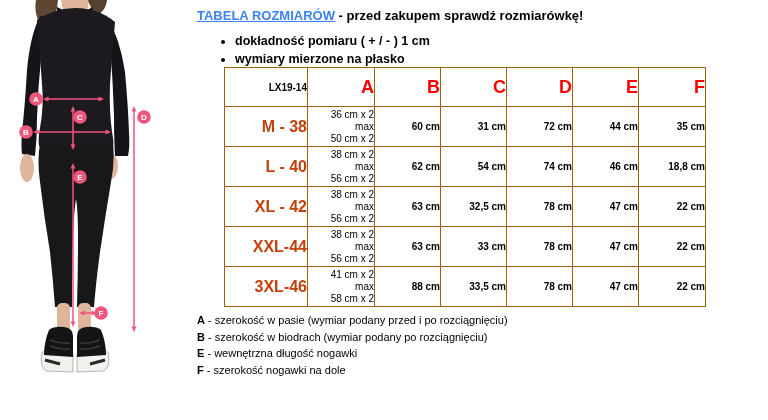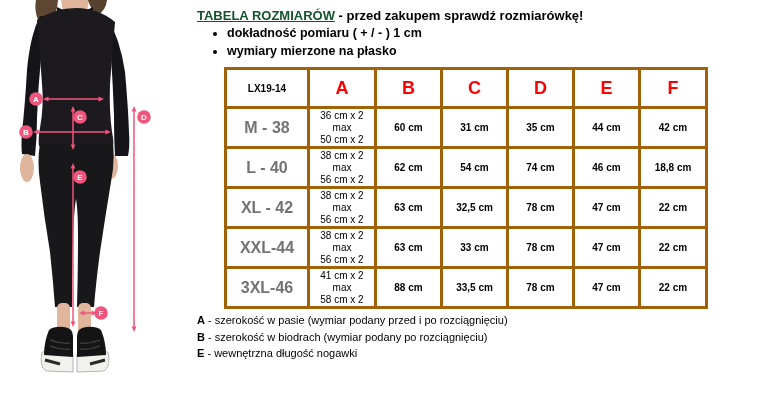--- a/index.html
+++ b/index.html
@@ -5,34 +5,34 @@
   html,body{margin:0;padding:0}
   body{
     width:768px;height:420px;position:relative;overflow:hidden;
     background:#ffffff;color:#000;
     font-family:"Liberation Sans",sans-serif;
   }
   .figure{position:absolute;left:0;top:0;width:190px;height:420px}
   .circ-label{font:bold 8px "Liberation Sans",sans-serif;fill:#ffffff;text-anchor:middle}
 
   .content-title{position:absolute;left:197px;top:8px;font-size:13px;font-weight:bold;white-space:nowrap}
-  .content-title .red{color:#14532d;text-decoration:underline}
-
-  .bullets{position:absolute;left:197px;top:24px;margin:0;padding-left:30px;
+  .content-title .red{color:#3b82f6;text-decoration:underline}
+
+  .bullets{position:absolute;left:197px;top:24px;margin:8px;padding-left:30px;
            font-size:12.5px;font-weight:bold;line-height:18px}
 
   table.size-table{position:absolute;left:224px;top:67px;width:481px;
                    border-collapse:collapse;table-layout:fixed}
-  .size-table th,.size-table td{border:3px solid #a16207;text-align:center;
+  .size-table th,.size-table td{border:1px solid #a16207;text-align:right;
                    vertical-align:middle;padding:0;overflow:hidden}
   .size-table tr.head{height:39px}
   .size-table tr.data{height:40px}
   th.model{font-size:10px;font-weight:bold;color:#000}
   th.letter{color:#fe0000;font-size:18px;font-weight:bold}
-  td.size{color:#737373;font-size:16px;font-weight:bold}
+  td.size{color:#c2410c;font-size:16px;font-weight:bold}
   td.a{font-size:10px;font-weight:normal;line-height:12px;white-space:pre-line}
   td.val{font-size:10px;font-weight:bold}
 
   .legend{position:absolute;left:197px;top:312px;font-size:11px;line-height:16.5px}
   .legend .ln{white-space:nowrap}
   .legend b{font-weight:bold}
 </style>
 </head>
 <body>
 
@@ -135,23 +135,23 @@
       <th class="letter">E</th>
       <th class="letter">F</th>
     </tr>
     <tr class="data">
       <td class="size">M - 38</td>
       <td class="a">36 cm x 2
 max
 50 cm x 2</td>
       <td class="val">60 cm</td>
       <td class="val">31 cm</td>
+      <td class="val">72 cm</td>
+      <td class="val">44 cm</td>
       <td class="val">35 cm</td>
-      <td class="val">44 cm</td>
-      <td class="val">42 cm</td>
     </tr>
     <tr class="data">
       <td class="size">L - 40</td>
       <td class="a">38 cm x 2
 max
 56 cm x 2</td>
       <td class="val">62 cm</td>
       <td class="val">54 cm</td>
       <td class="val">74 cm</td>
       <td class="val">46 cm</td>
@@ -190,13 +190,14 @@
       <td class="val">47 cm</td>
       <td class="val">22 cm</td>
     </tr>
   </tbody>
 </table>
 
 <div class="legend">
   <div class="ln"><b>A</b> <span>- szerokość w pasie (wymiar podany przed i po rozciągnięciu)</span></div>
   <div class="ln"><b>B</b> <span>- szerokość w biodrach (wymiar podany po rozciągnięciu)</span></div>
   <div class="ln"><b>E</b> <span>- wewnętrzna długość nogawki</span></div>
+  <div class="ln"><b>F</b> <span>- szerokość nogawki na dole</span></div>
 </div>
 
 </body></html>

